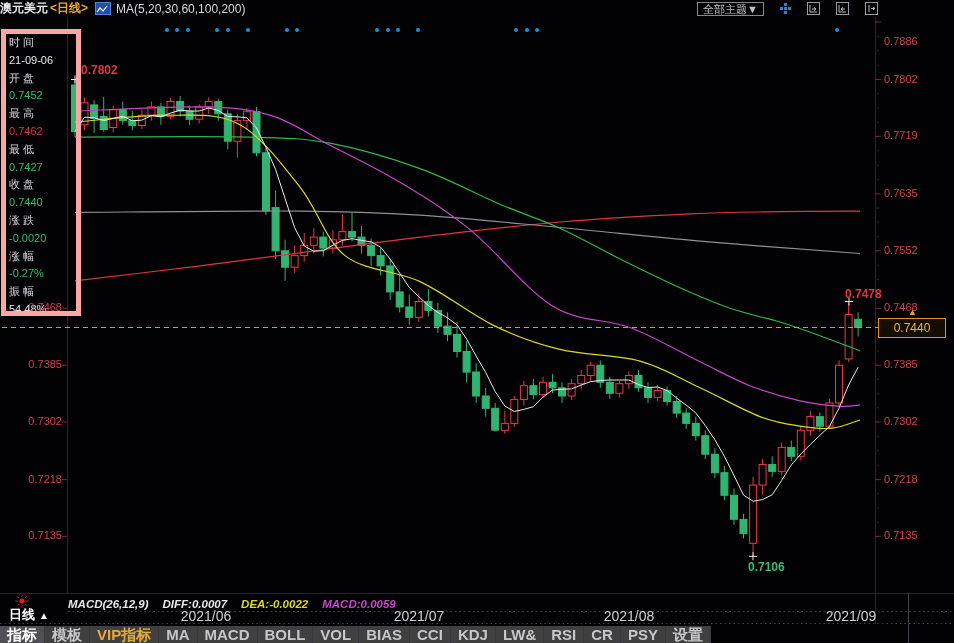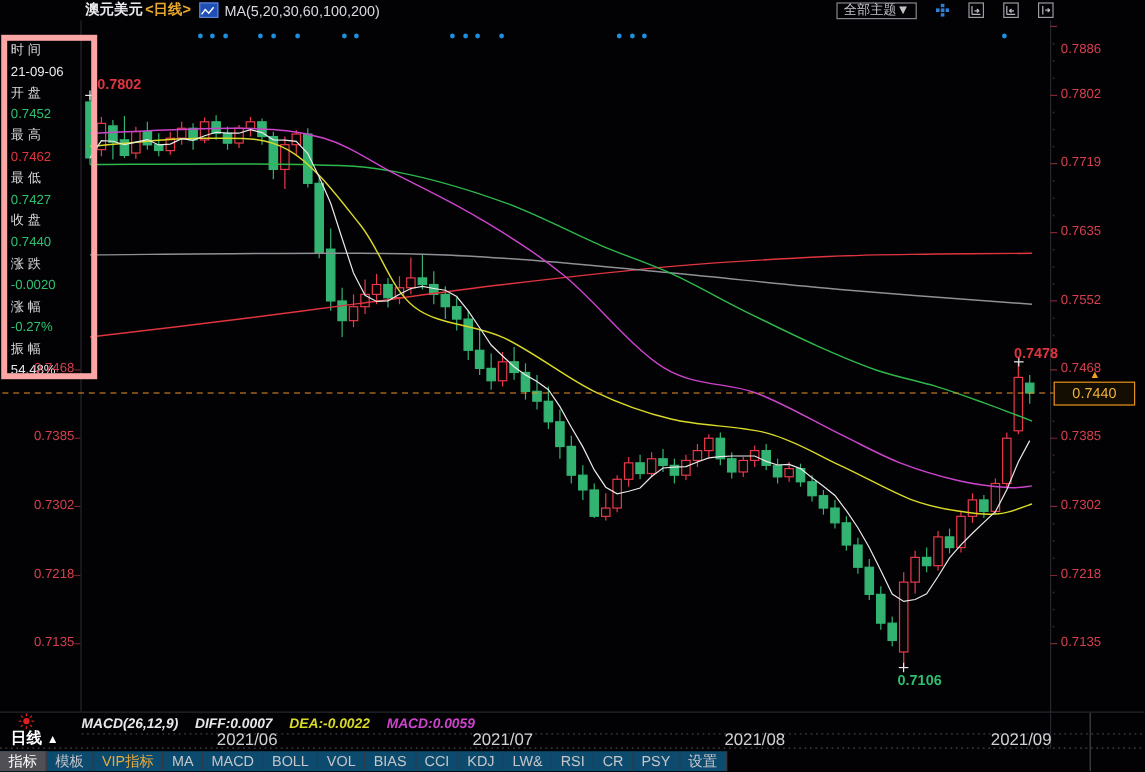--- a/index.html
+++ b/index.html
@@ -1,20 +1,20 @@
 <!DOCTYPE html>
 <html><head>
 <meta charset="utf-8">
 <style>
   html,body{margin:0;padding:0;background:#000;}
   #app{position:relative;width:954px;height:643px;background:#020205;overflow:hidden;
        font-family:"Liberation Sans","DejaVu Sans",sans-serif;-webkit-font-smoothing:antialiased;}
   
   #header{position:absolute;left:0;top:0;width:954px;height:17px;display:flex;align-items:center;
-          padding-left:71px;box-sizing:border-box;font-size:12px;white-space:nowrap;}
+          box-sizing:border-box;font-size:12px;white-space:nowrap;}
   #header .t{color:#e9e9ee;font-weight:bold;}
   #header .p{color:#e8a92c;font-weight:bold;margin-left:2px;}
   .chart-ico{display:inline-block;width:14px;height:11px;background:#1f4fb4;border:1px solid #5a83d8;
              margin:0 5px 0 7px;position:relative;top:0px;}
   #header .mas{color:#d8d8de;margin-right:10px;}
   .maval{margin-right:9px;}
   #hdr-right{margin-left:auto;margin-right:76px;display:flex;align-items:center;gap:16px;}
   #theme-btn{border:1px solid #86868e;color:#c2c2c8;font-size:11px;line-height:12px;padding:0 5px;cursor:default;}
   .hicon{width:11px;height:11px;border:1px solid #9a9aa2;display:flex;align-items:center;justify-content:center;}
   .hicon.blue{border:none;}
@@ -31,21 +31,21 @@
          color:#f0b43c;font-size:12px;text-align:center;line-height:18px;}
   #badge-arrow{position:absolute;left:908px;color:#f0a020;font-size:9px;}
   
   #macdrow{position:absolute;left:68px;top:598px;height:15px;display:flex;font-size:11.5px;font-weight:bold;white-space:nowrap;font-style:italic;}
   #macdrow span{margin-right:14px;}
   
   #blperiod{position:absolute;left:9px;top:606px;font-size:13px;font-weight:bold;color:#ffffff;cursor:default;}
   #blperiod .tri{font-size:10px;margin-left:4px;}
   
   #toolbar{position:absolute;left:0;top:626px;height:17px;display:flex;align-items:stretch;
-           font-size:12px;font-weight:normal;background:#0c4a6e;}
+           font-size:15px;font-weight:bold;background:#404040;}
   #toolbar .tb{padding:0 7px;line-height:17px;border-right:1px solid #383840;color:#c6c6ca;cursor:default;}
   #toolbar .tb.active{background:#4f4f55;color:#ffffff;}
   #toolbar .tb.vip{color:#e8a93c;}
   svg{position:absolute;left:0;top:0;}
 </style>
 </head>
 <body>
 
 <div id="app">
 

